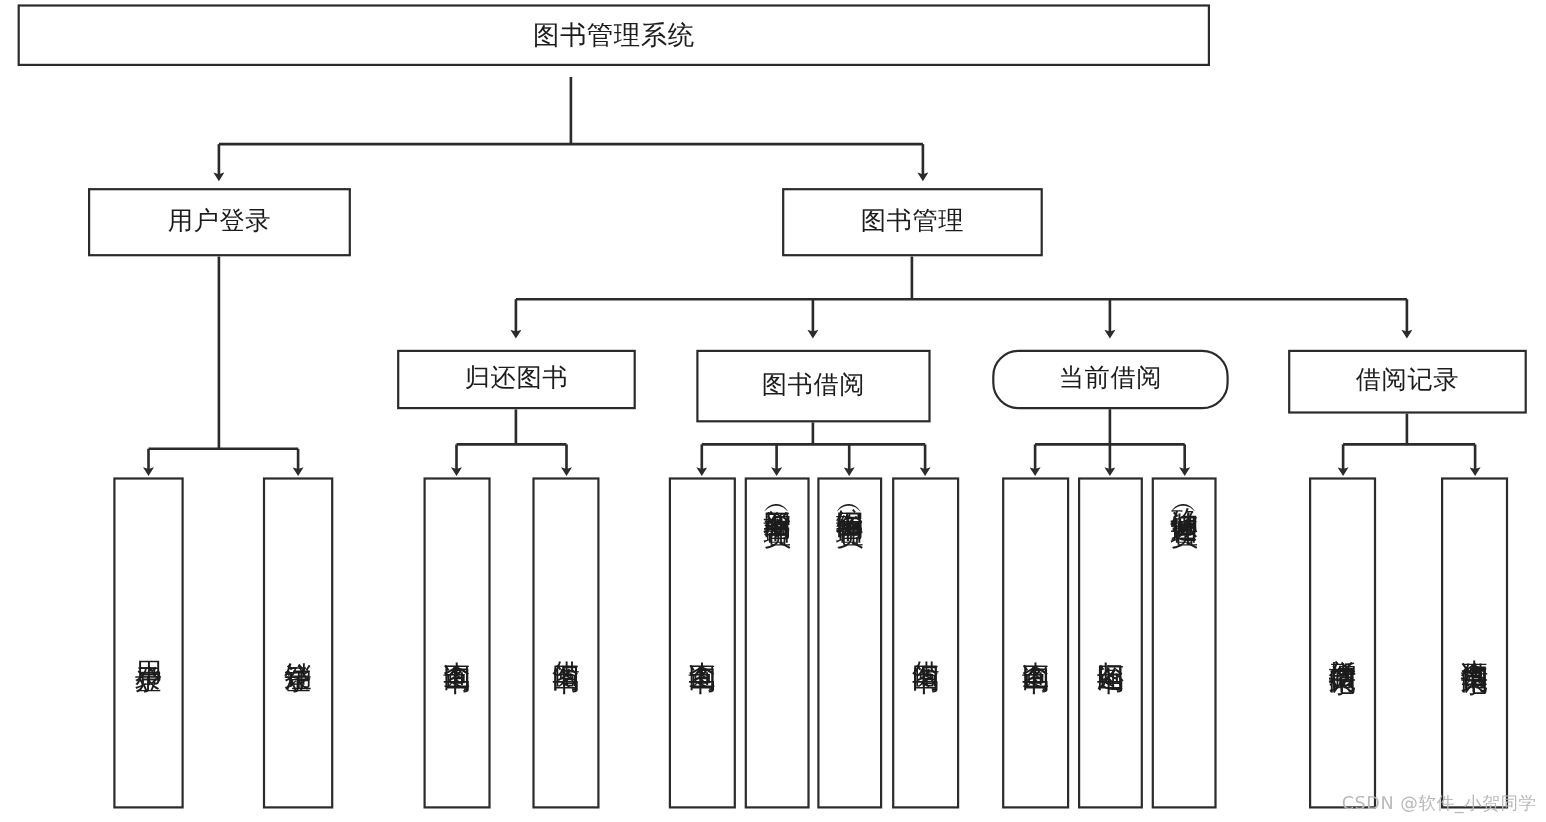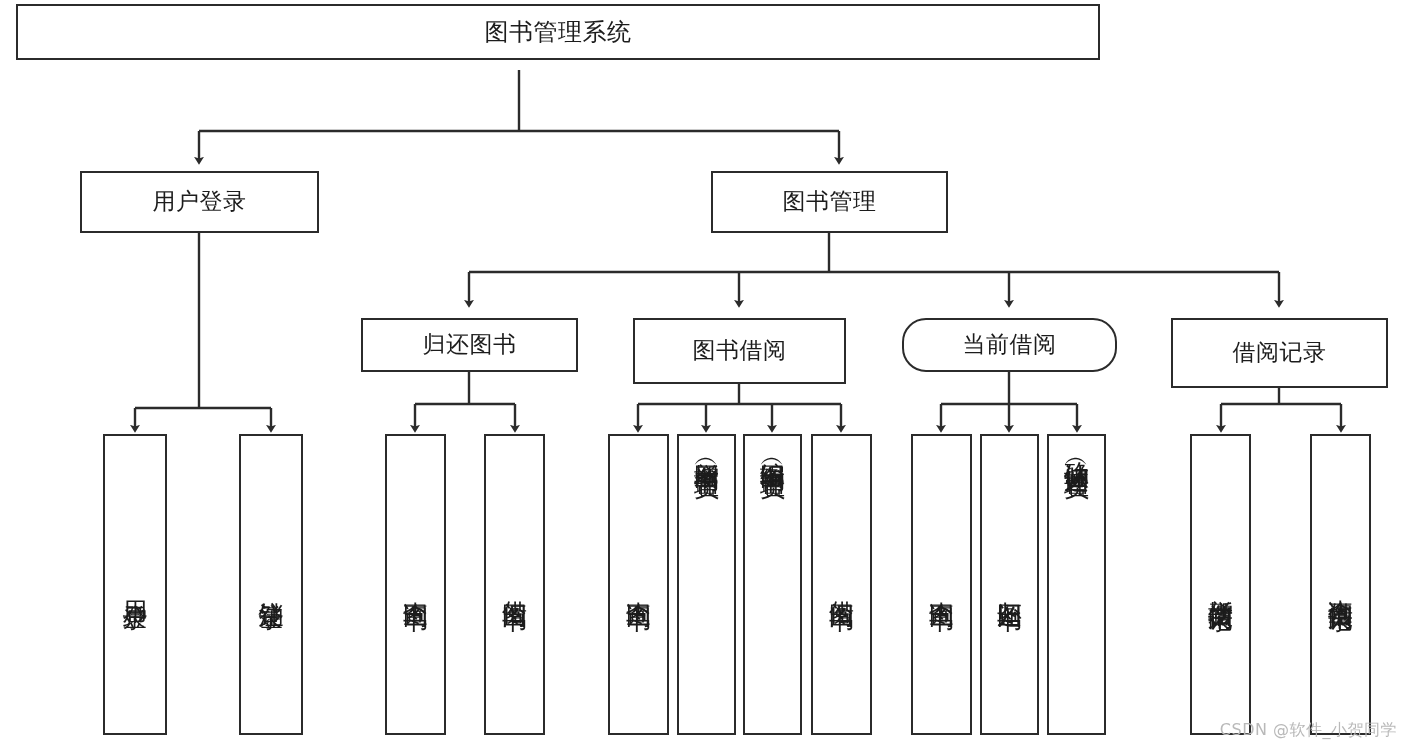--- a/index.html
+++ b/index.html
@@ -147,21 +147,21 @@
 
   <div class="node horiz" style="left:361px; top:318px; width:217px; height:54px;">
     <span class="label">归还图书</span>
   </div>
   <div class="node horiz" style="left:633px; top:318px; width:213px; height:66px;">
     <span class="label">图书借阅</span>
   </div>
   <div class="node horiz" style="left:902px; top:318px; width:215px; height:54px;border-radius:24px;">
     <span class="label">当前借阅</span>
   </div>
-  <div class="node horiz" style="left:1171px; top:318px; width:217px; height:70px;">
+  <div class="node horiz" style="left:1171px; top:318px; width:217px; height:58px;">
     <span class="label">借阅记录</span>
   </div>
 
   <div class="node vert mid" style="left:103px; top:434px; width:64px; height:301px;">
     <span class="label">用户登录</span>
   </div>
   <div class="node vert mid" style="left:239px; top:434px; width:64px; height:301px;">
     <span class="label">注销登录</span>
   </div>
 

